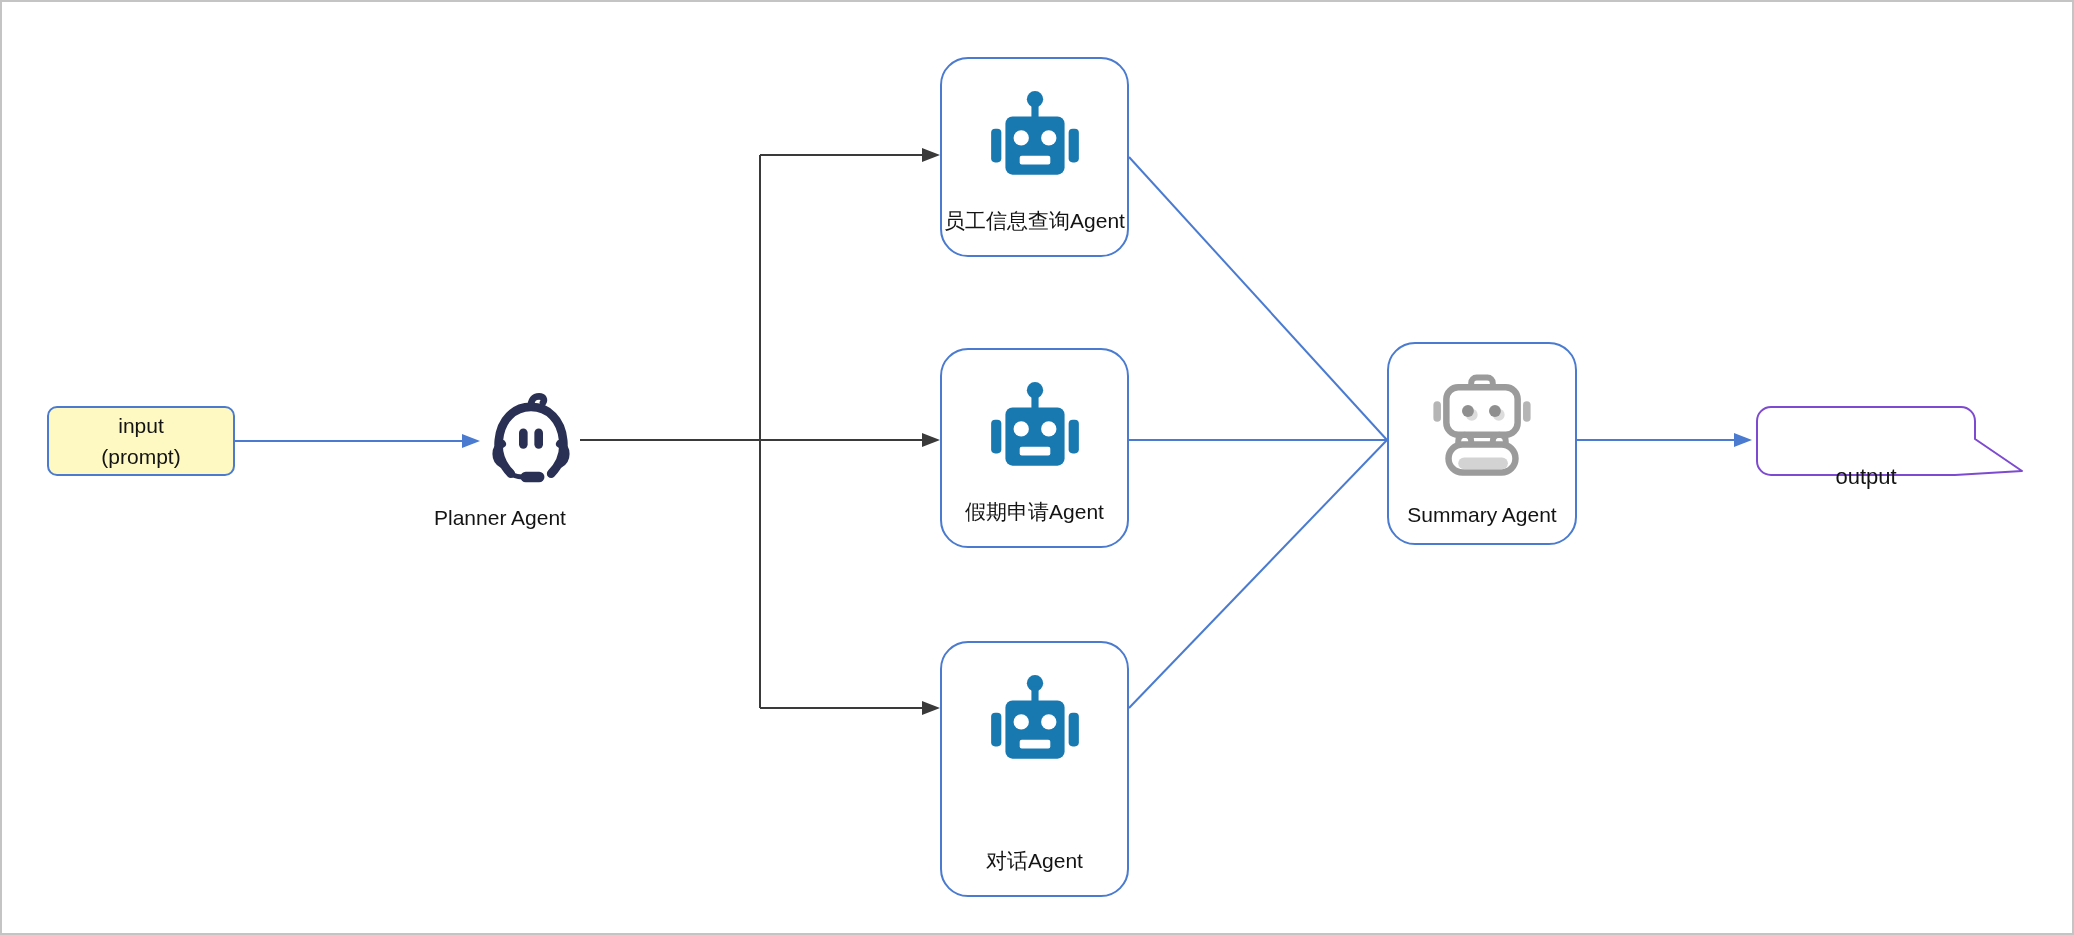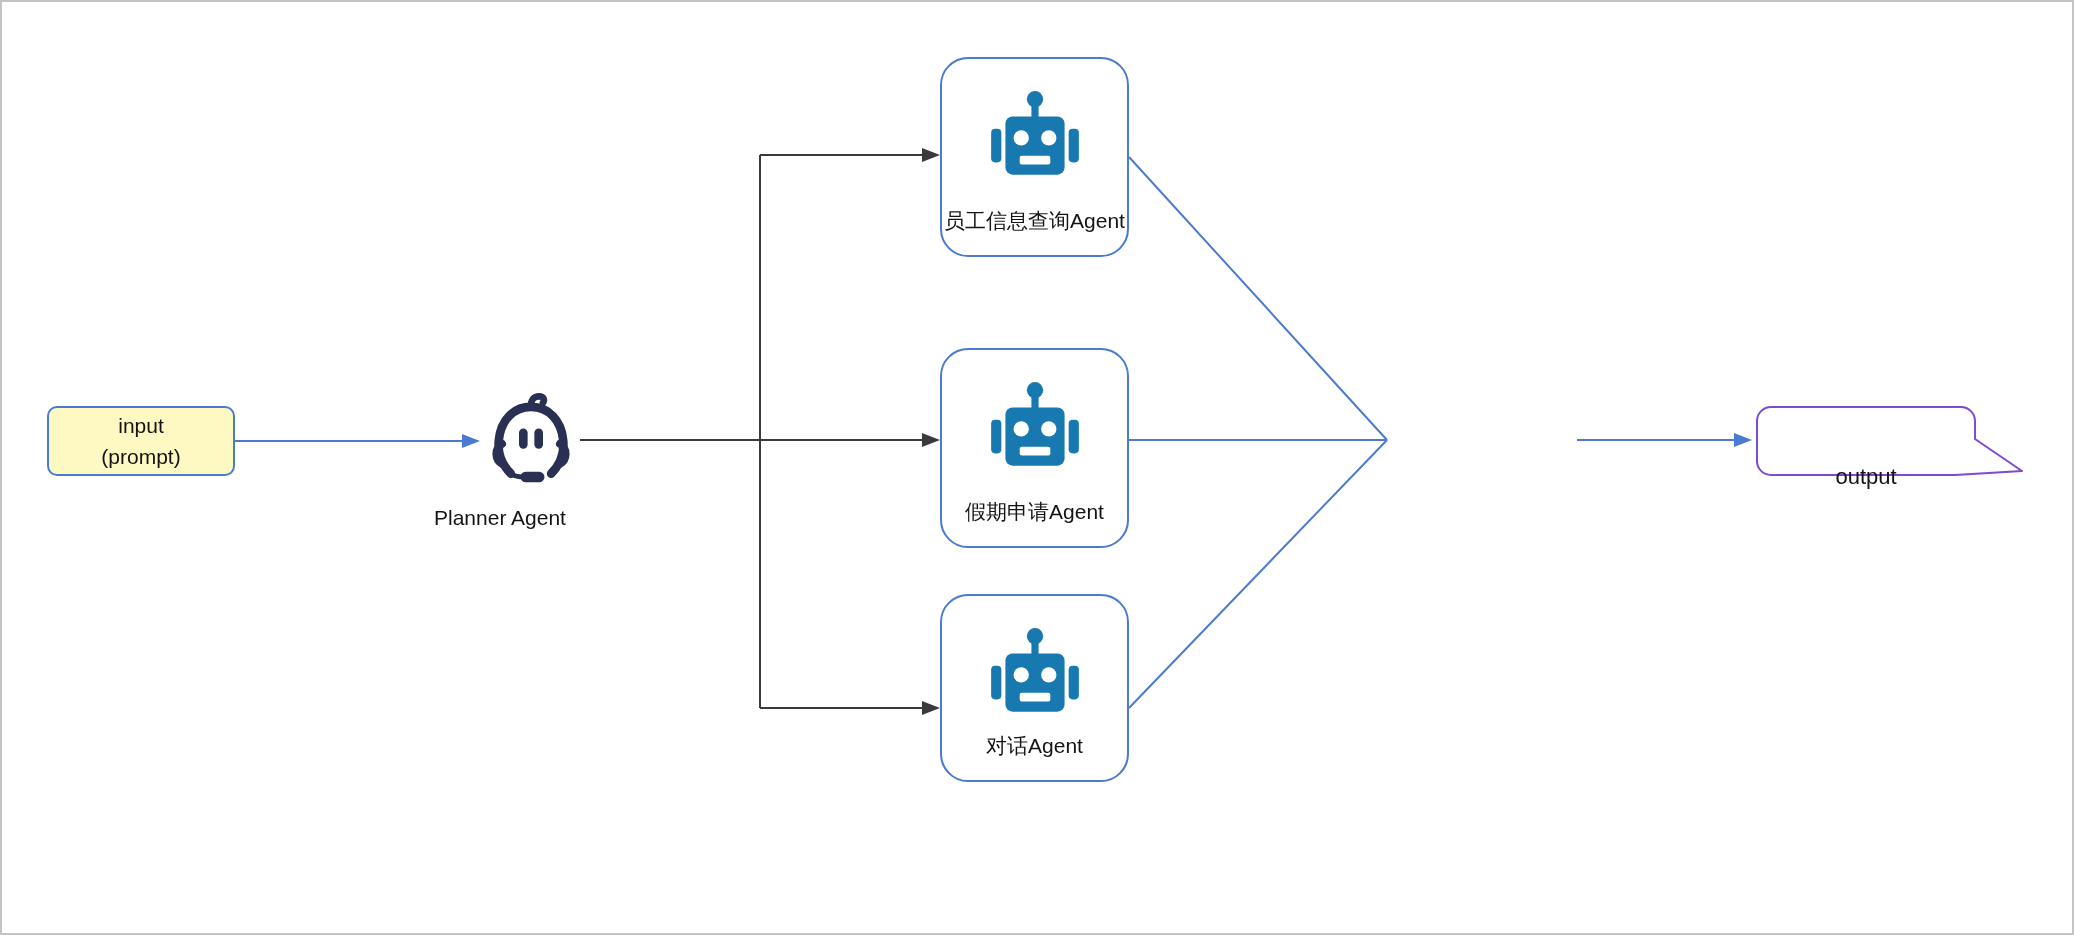--- a/index.html
+++ b/index.html
@@ -117,32 +117,49 @@
       <rect class="rbF" x="7" y="38" width="10" height="33" rx="4"></rect>
       <rect class="rbF" x="83" y="38" width="10" height="33" rx="4"></rect>
       <rect class="rbF" x="21" y="26" width="58" height="57" rx="7"></rect>
       <circle class="white" cx="36.5" cy="47" r="7.5"></circle>
       <circle class="white" cx="63.5" cy="47" r="7.5"></circle>
       <rect class="white" x="35" y="64.5" width="30" height="8.5" rx="2"></rect>
     </svg>
     <div class="label">假期申请Agent</div>
   </div>
 
-  <div class="node agent-box" style="left:938px;top:592px;width:189px;height:188px;">
+  <div class="node agent-box" style="left:938px;top:639px;width:189px;height:256px;">
     <svg class="bot" width="102" height="102" viewBox="0 0 100 100">
       <circle class="rbF" cx="50" cy="9" r="8"></circle>
       <rect class="rbF" x="46.5" y="12" width="7" height="16"></rect>
       <rect class="rbF" x="7" y="38" width="10" height="33" rx="4"></rect>
       <rect class="rbF" x="83" y="38" width="10" height="33" rx="4"></rect>
       <rect class="rbF" x="21" y="26" width="58" height="57" rx="7"></rect>
       <circle class="white" cx="36.5" cy="47" r="7.5"></circle>
       <circle class="white" cx="63.5" cy="47" r="7.5"></circle>
       <rect class="white" x="35" y="64.5" width="30" height="8.5" rx="2"></rect>
     </svg>
     <div class="label">对话Agent</div>
   </div>
 
+  <div class="node agent-box summary-box" style="left:1385px;top:340px;width:190px;height:203px;">
+    <svg class="bot" width="108" height="108" viewBox="0 0 100 100">
+      <rect class="sgMid" x="5" y="28" width="7" height="19" rx="3.5"></rect>
+      <rect class="sgMid" x="88" y="28" width="7" height="19" rx="3.5"></rect>
+      <rect class="sgS" stroke-width="5.5" x="40" y="6" width="20" height="13" rx="5"></rect>
+      <rect class="sgSw" stroke-width="6" x="17" y="15" width="66" height="44" rx="11"></rect>
+      <circle class="sgSh" cx="40.5" cy="40.5" r="5.5"></circle>
+      <circle class="sgSh" cx="65.5" cy="40.5" r="5.5"></circle>
+      <circle class="sgEye" cx="37" cy="37" r="5.5"></circle>
+      <circle class="sgEye" cx="62" cy="37" r="5.5"></circle>
+      <path class="sgS" stroke-width="5.5" d="M 28,71 V 65 A 6,6 0 0 1 40,65 V 71"></path>
+      <path class="sgS" stroke-width="5.5" d="M 60,71 V 65 A 6,6 0 0 1 72,65 V 71"></path>
+      <rect class="sgSw" stroke-width="6" x="19" y="68" width="62" height="26" rx="13"></rect>
+      <rect class="sgLt" x="28" y="80" width="46" height="11" rx="5.5"></rect>
+    </svg>
+    <div class="label">Summary Agent</div>
+  </div>
 
   <div class="output-label" style="left:1755px;top:405px;width:218px;height:80px;margin-top:30px;">
     <span>output</span>
   </div>
 
 </div>
 
 </body></html>

